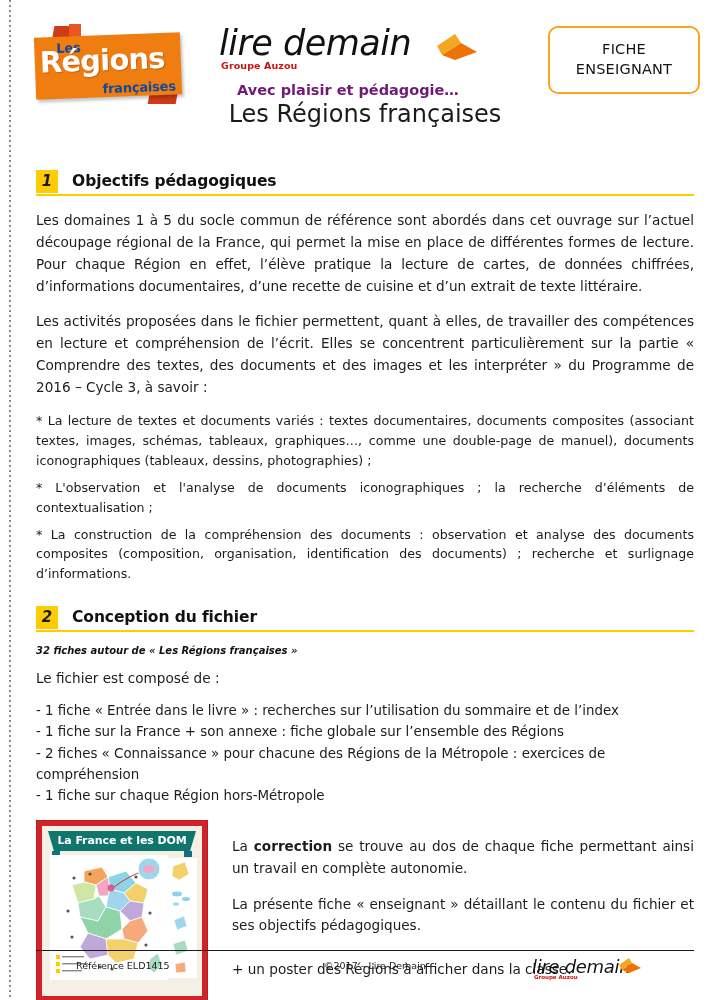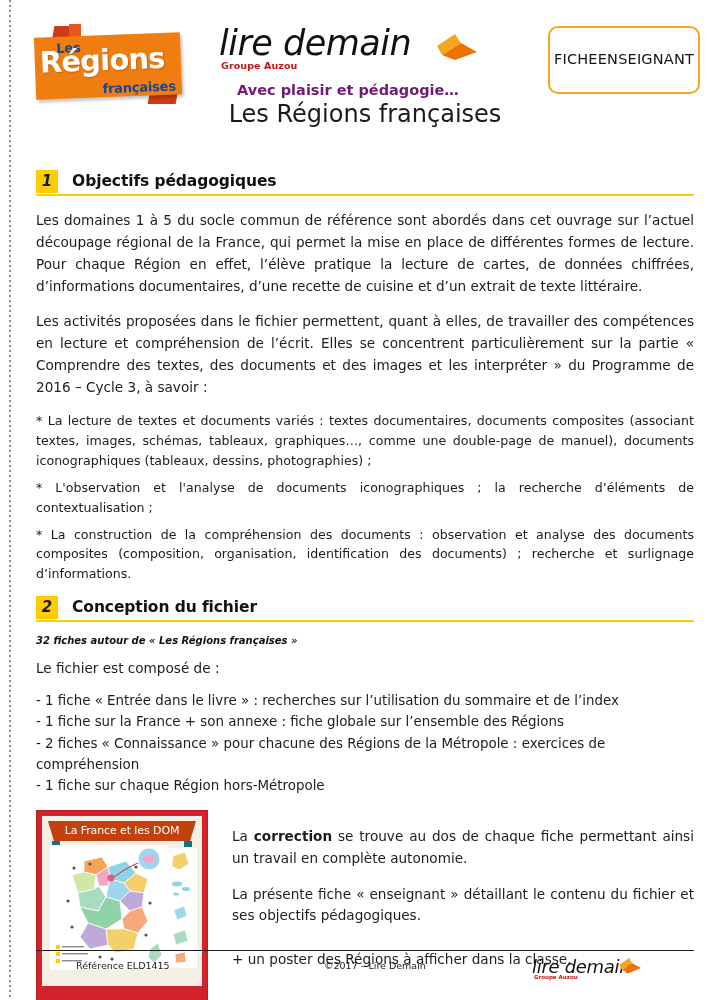--- a/index.html
+++ b/index.html
@@ -123,21 +123,21 @@
 
   
   #fiche-box {
     position: absolute;
     right: 7px; top: 26px;
     width: 152px; height: 68px;
     border: 2px solid #F5A623;
     border-radius: 10px;
     background: #ffffff;
     display: flex;
-    flex-direction: row;
+    flex-direction: column;
     align-items: center;
     justify-content: center;
   }
   #fiche-box span {
     font-size: 14.5px;
     color: #141414;
     line-height: 1.35;
     text-align: center;
     letter-spacing: .2px;
   }
@@ -251,24 +251,24 @@
   #poster-inner {
     position: relative;
     width: 100%; height: 170px;
     background: #f4f0e6;
     overflow: hidden;
   }
   #poster-banner {
     position: absolute;
     left: 6px; top: 5px;
     width: 148px; height: 20px;
-    background: #c2410c;
+    background: #0f766e;
     color: #ffffff;
     font-size: 11px;
-    font-weight: normal;
+    font-weight: bold;
     text-align: center;
     line-height: 20px;
     letter-spacing: -0.1px;
     clip-path: polygon(0 0, 100% 0, 96% 100%, 4% 100%);
   }
   .banner-fold {
     position: absolute;
     width: 8px; height: 6px;
     background: #15707e;
     top: 25px;
@@ -387,21 +387,21 @@
       <span class="section-title">Objectifs pédagogiques</span>
     </div>
 
     <p class="body"><span>Les </span><b>domaines 1 à 5 du socle commun de référence</b><span> sont abordés dans cet ouvrage sur l’actuel découpage régional de la France, qui permet la mise en place de différentes formes de lecture. Pour chaque Région en effet, l’élève pratique la lecture de cartes, de données chiffrées, d’informations documentaires, d’une recette de cuisine et d’un extrait de texte littéraire.</span></p>
     <p class="body"><span>Les activités proposées dans le fichier permettent, quant à elles, de travailler des compétences en lecture et compréhension de l’écrit. Elles se concentrent particulièrement sur la partie « </span><b>Comprendre des textes, des documents et des images et les interpréter</b><span> » du Programme de 2016 – Cycle 3, à savoir :</span></p>
 
     <p class="tight">* La lecture de textes et documents variés : textes documentaires, documents composites (associant textes, images, schémas, tableaux, graphiques…, comme une double-page de manuel), documents iconographiques (tableaux, dessins, photographies) ;</p>
     <p class="tight">* L'observation et l'analyse de documents iconographiques ; la recherche d’éléments de contextualisation ;</p>
     <p class="tight last">* La construction de la compréhension des documents : observation et analyse des documents composites (composition, organisation, identification des documents) ; recherche et surlignage d’informations.</p>
 
-    <div class="section-head" style="margin-top:12px;">
+    <div class="section-head" style="margin-top:22px;">
       <span class="section-num">2</span>
       <span class="section-title">Conception du fichier</span>
     </div>
 
     <div class="sub-bold">32 fiches autour de «  Les Régions françaises »</div>
     <div class="plain">Le fichier est composé de :</div>
 
     <ul class="dashlist">
       <li>- 1 fiche « Entrée dans le livre » : recherches sur l’utilisation du sommaire et de l’index</li>
       <li>- 1 fiche sur la France + son annexe : fiche globale sur l’ensemble des Régions</li>

